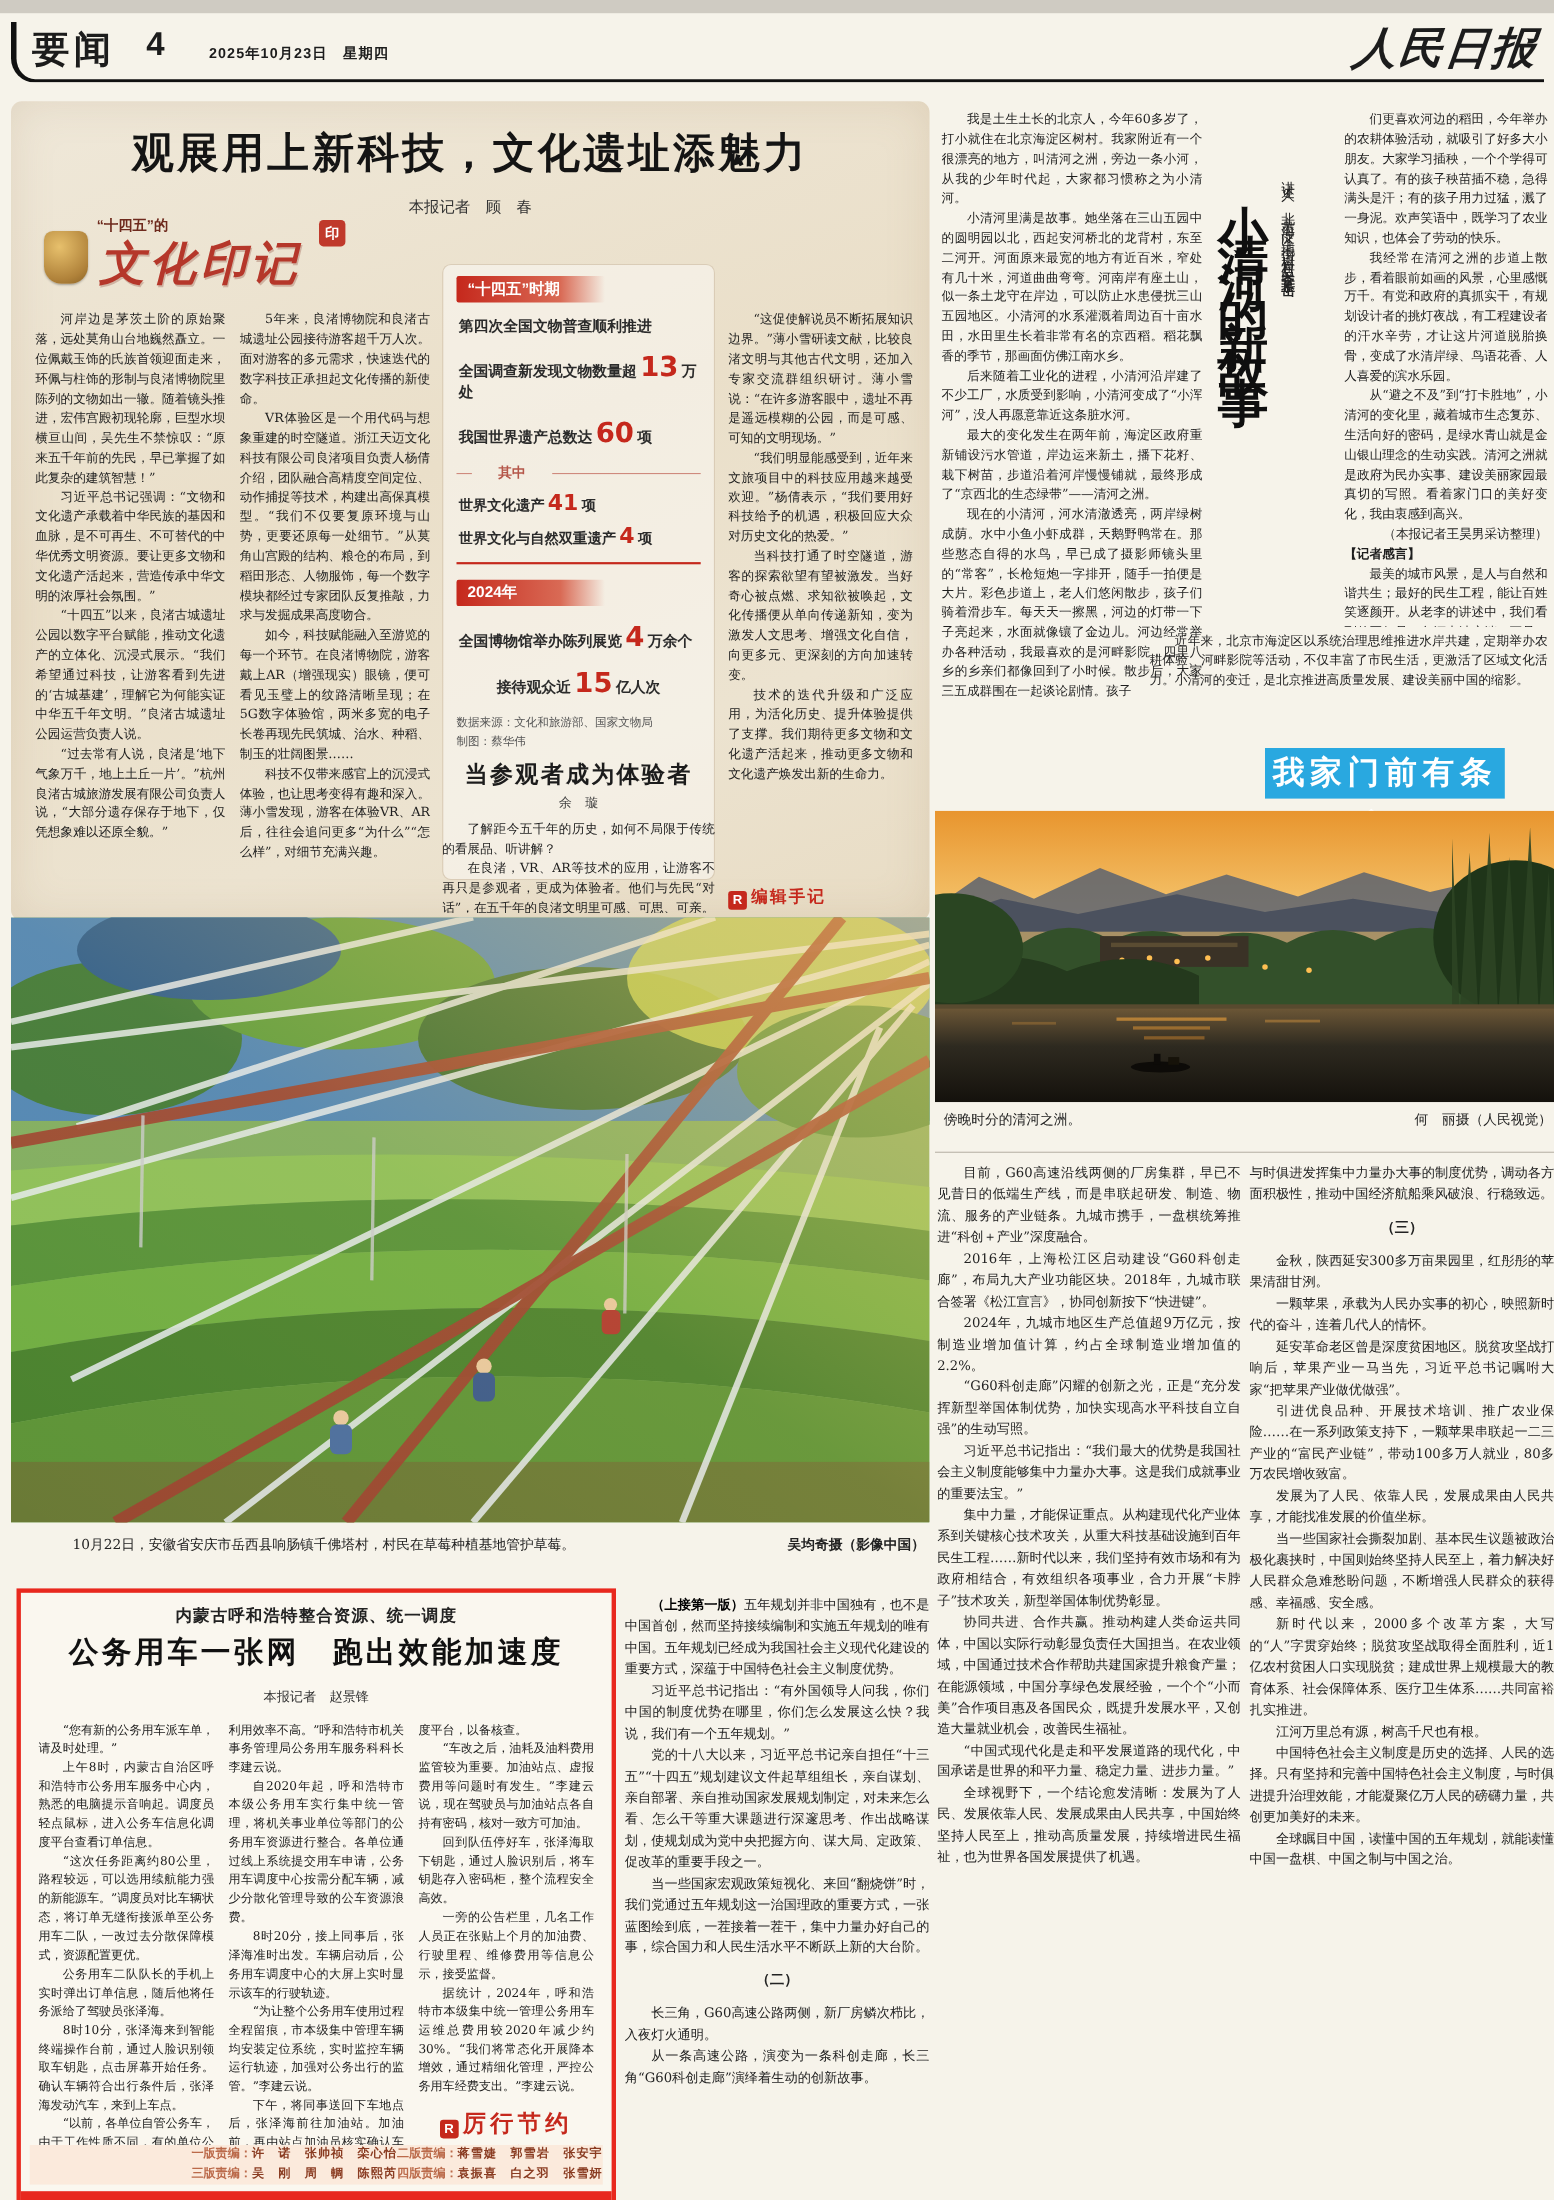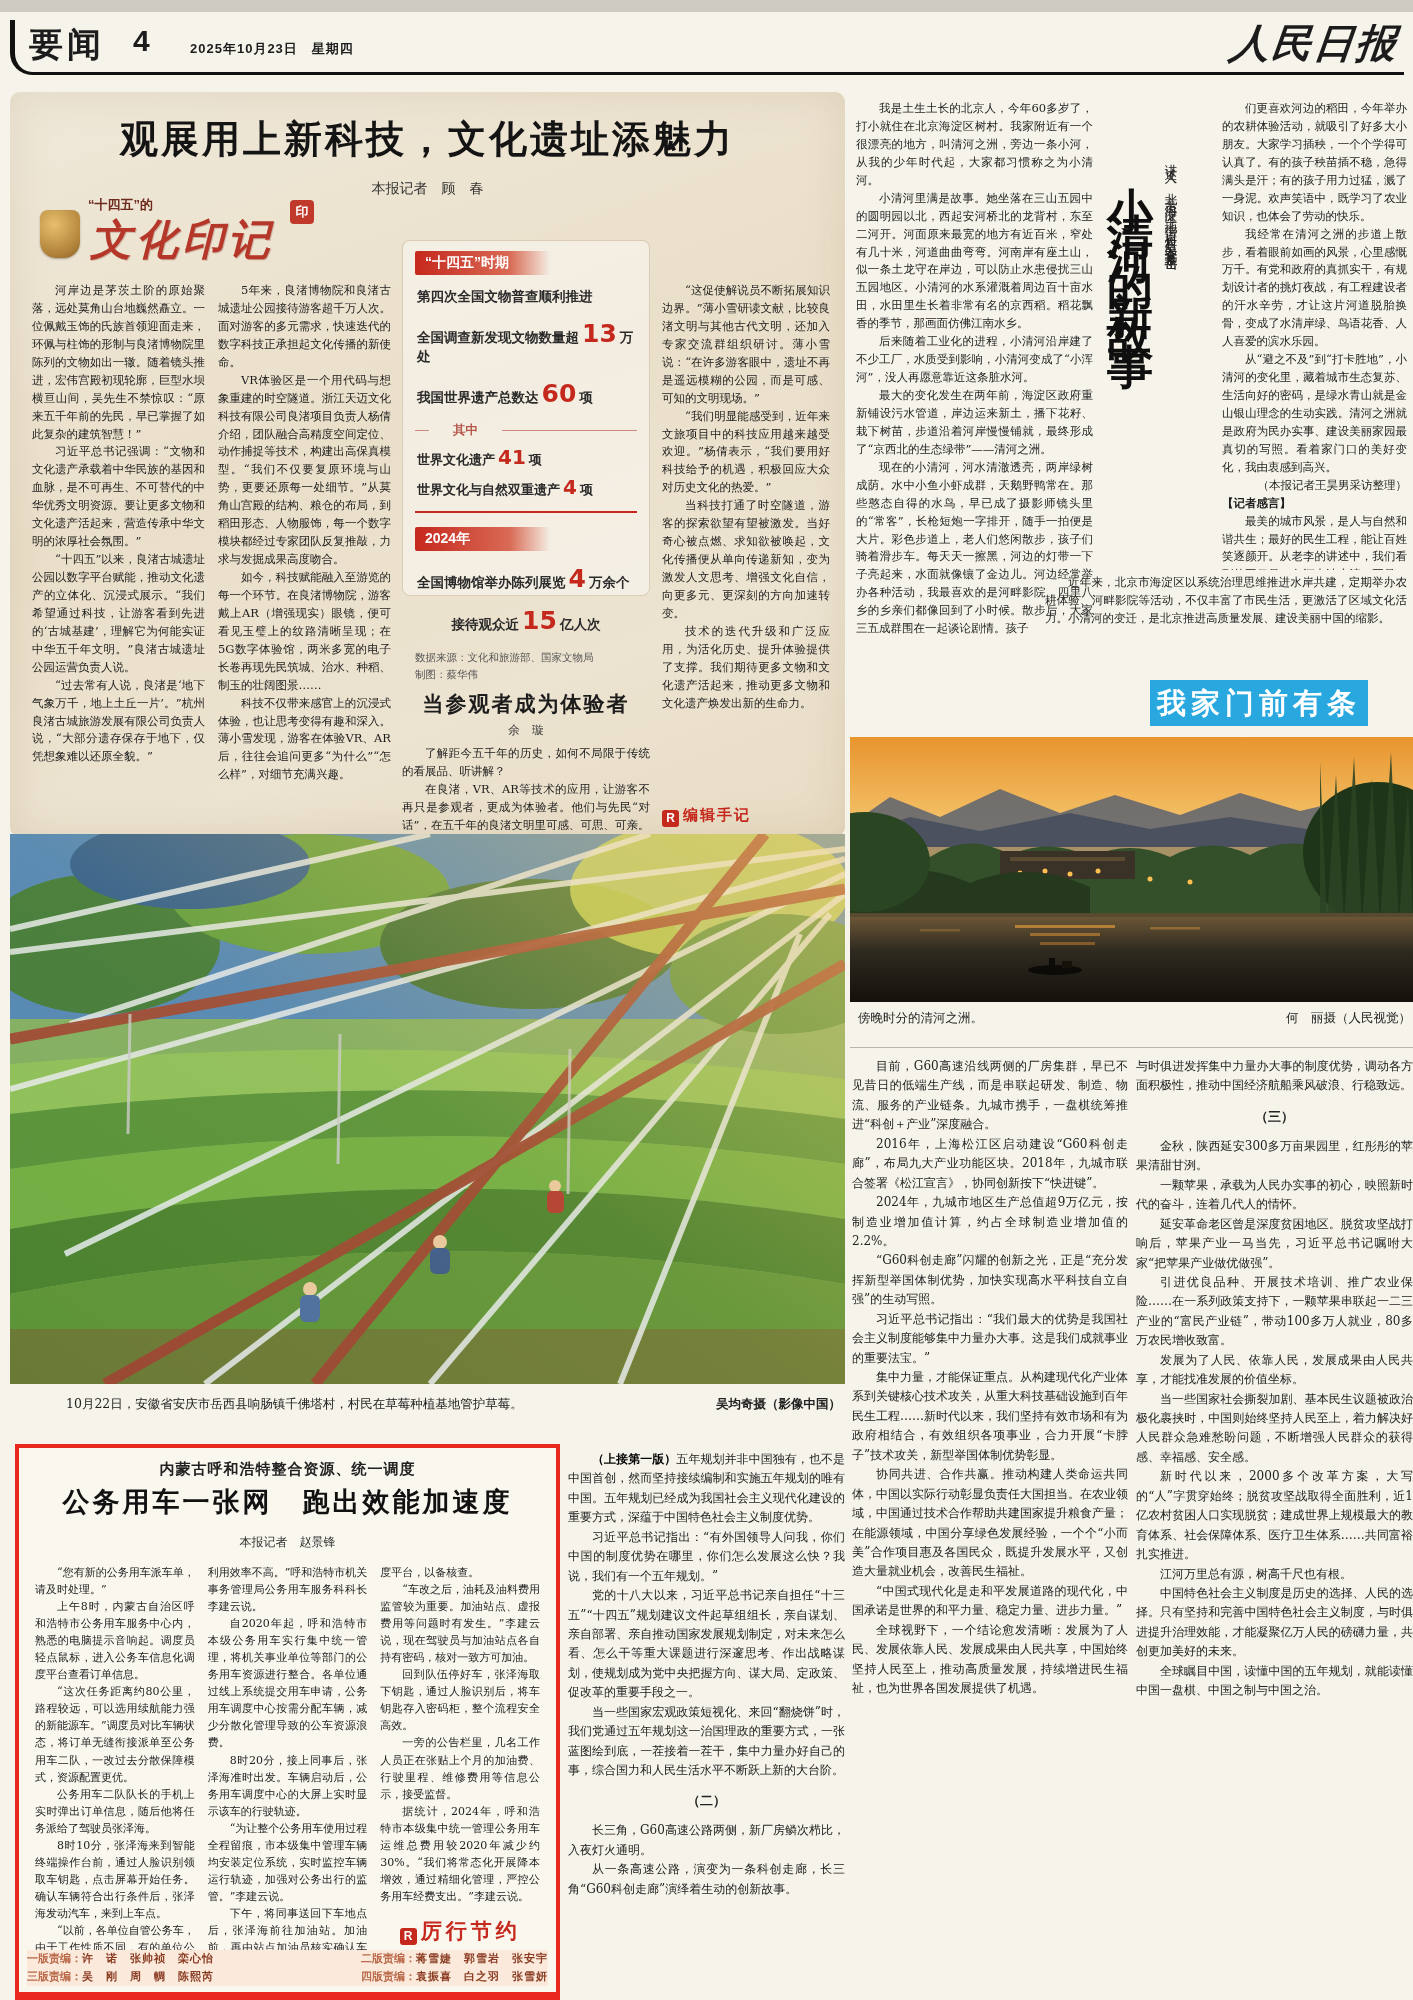--- a/index.html
+++ b/index.html
@@ -30,21 +30,21 @@
   .badge-seal{position:absolute;left:252px;top:8px;width:24px;height:24px;background:#c0392b;border-radius:4px;
               color:#fff;font-size:13px;line-height:24px;text-align:center;font-weight:700;}
   
   .tcol{position:absolute;font-size:11.5px;line-height:1.56;text-align:justify;overflow:hidden;
         font-family:"DejaVu Serif",serif;color:#1d1d1d;}
   .tcol p{margin:0;text-indent:2em;}
   .colA{left:22px;top:190px;width:173px;height:540px;}
   .colB{left:208px;top:190px;width:173px;height:540px;}
   .colD{left:652px;top:190px;width:168px;height:512px;}
   
-  .stats{position:absolute;left:392px;top:148px;width:248px;height:356px;border-radius:8px;
+  .stats{position:absolute;left:392px;top:148px;width:248px;height:560px;border-radius:8px;
          background:rgba(255,255,255,.45);border:1px solid rgba(170,140,100,.35);padding:10px 12px;box-sizing:border-box;}
   .st-bar{display:inline-block;min-width:52%;background:linear-gradient(90deg,#c5281c,#d96a55 70%,rgba(217,106,85,0));
           color:#fff;font-weight:900;font-size:14px;padding:3px 10px;border-radius:2px;}
   .st-item{margin:13px 2px 0;font-size:13.5px;font-weight:700;color:#2b2b2b;}
   .st-num{color:#c5281c;font-size:25px;font-weight:900;padding:0 3px;font-family:"DejaVu Sans",sans-serif;}
   .st-mid{display:flex;align-items:center;gap:24px;margin:14px 0 4px;color:#b5574a;font-size:12.5px;font-weight:700;}
   .st-mid .ln{flex:1;border-top:1px solid #cf8a7d;}
   .st-mid .ds{width:14px;border-top:1px solid #cf8a7d;}
   .st-sub{margin:6px 2px 0;font-size:13px;font-weight:700;color:#2b2b2b;}
   .st-sub .st-num{font-size:20px;}
@@ -89,21 +89,21 @@
   .bus-hl{position:absolute;top:36px;width:100%;text-align:center;font-size:27px;font-weight:900;letter-spacing:3px;color:#111;font-family:Liberation Mono, monospace;}
   .bus-by{position:absolute;top:86px;width:100%;text-align:center;font-size:12px;color:#333;}
   .bus-cols{position:absolute;left:16px;top:116px;width:505px;height:388px;display:flex;gap:13px;}
   .bus-col{width:160px;height:388px;overflow:hidden;font-size:11px;line-height:1.55;text-align:justify;
            font-family:"DejaVu Serif",serif;}
   .bus-col p{margin:0;text-indent:2em;}
   .bus-col2 p:first-child,.bus-col3 p:first-child{text-indent:0;}
   .slogan{margin-top:10px;text-align:center;color:#c5281c;font-weight:900;font-size:21px;
           letter-spacing:4px;line-height:1.5;font-family:"Liberation Sans",sans-serif;}
   .credits{position:absolute;left:8px;bottom:14px;width:521px;height:36px;background:#fbeadc;
-           display:flex;justify-content:space-between;align-items:center;font-size:11px;}
+           display:flex;justify-content:flex-end;align-items:center;font-size:11px;}
   .cr-line{line-height:1.6;}
   .cr-label{color:#bb6a4a;font-weight:700;}
   .cr-names{color:#8a3c22;font-weight:900;letter-spacing:1px;}
   .redbar{position:absolute;left:0;bottom:0;width:100%;height:8px;background:#e8281e;}
   
   .cont{position:absolute;font-size:12px;line-height:1.62;text-align:justify;overflow:hidden;
         font-family:"DejaVu Serif",serif;color:#222;}
   .cont p{margin:0;text-indent:2em;}
   .cont .lead b{color:#000;}
   .cont-c1{left:568px;top:1438px;width:277px;height:552px;}

